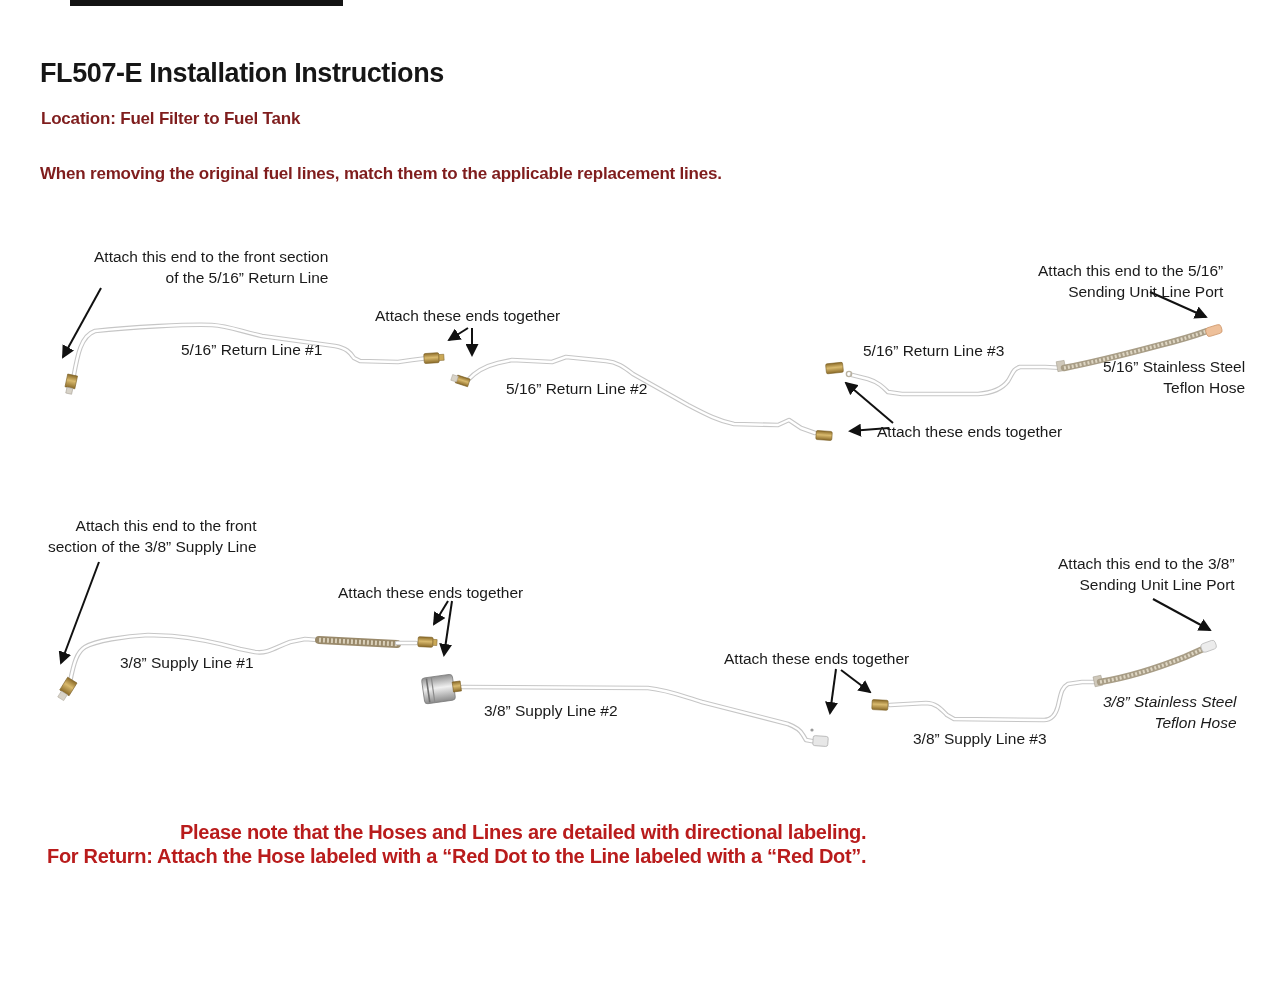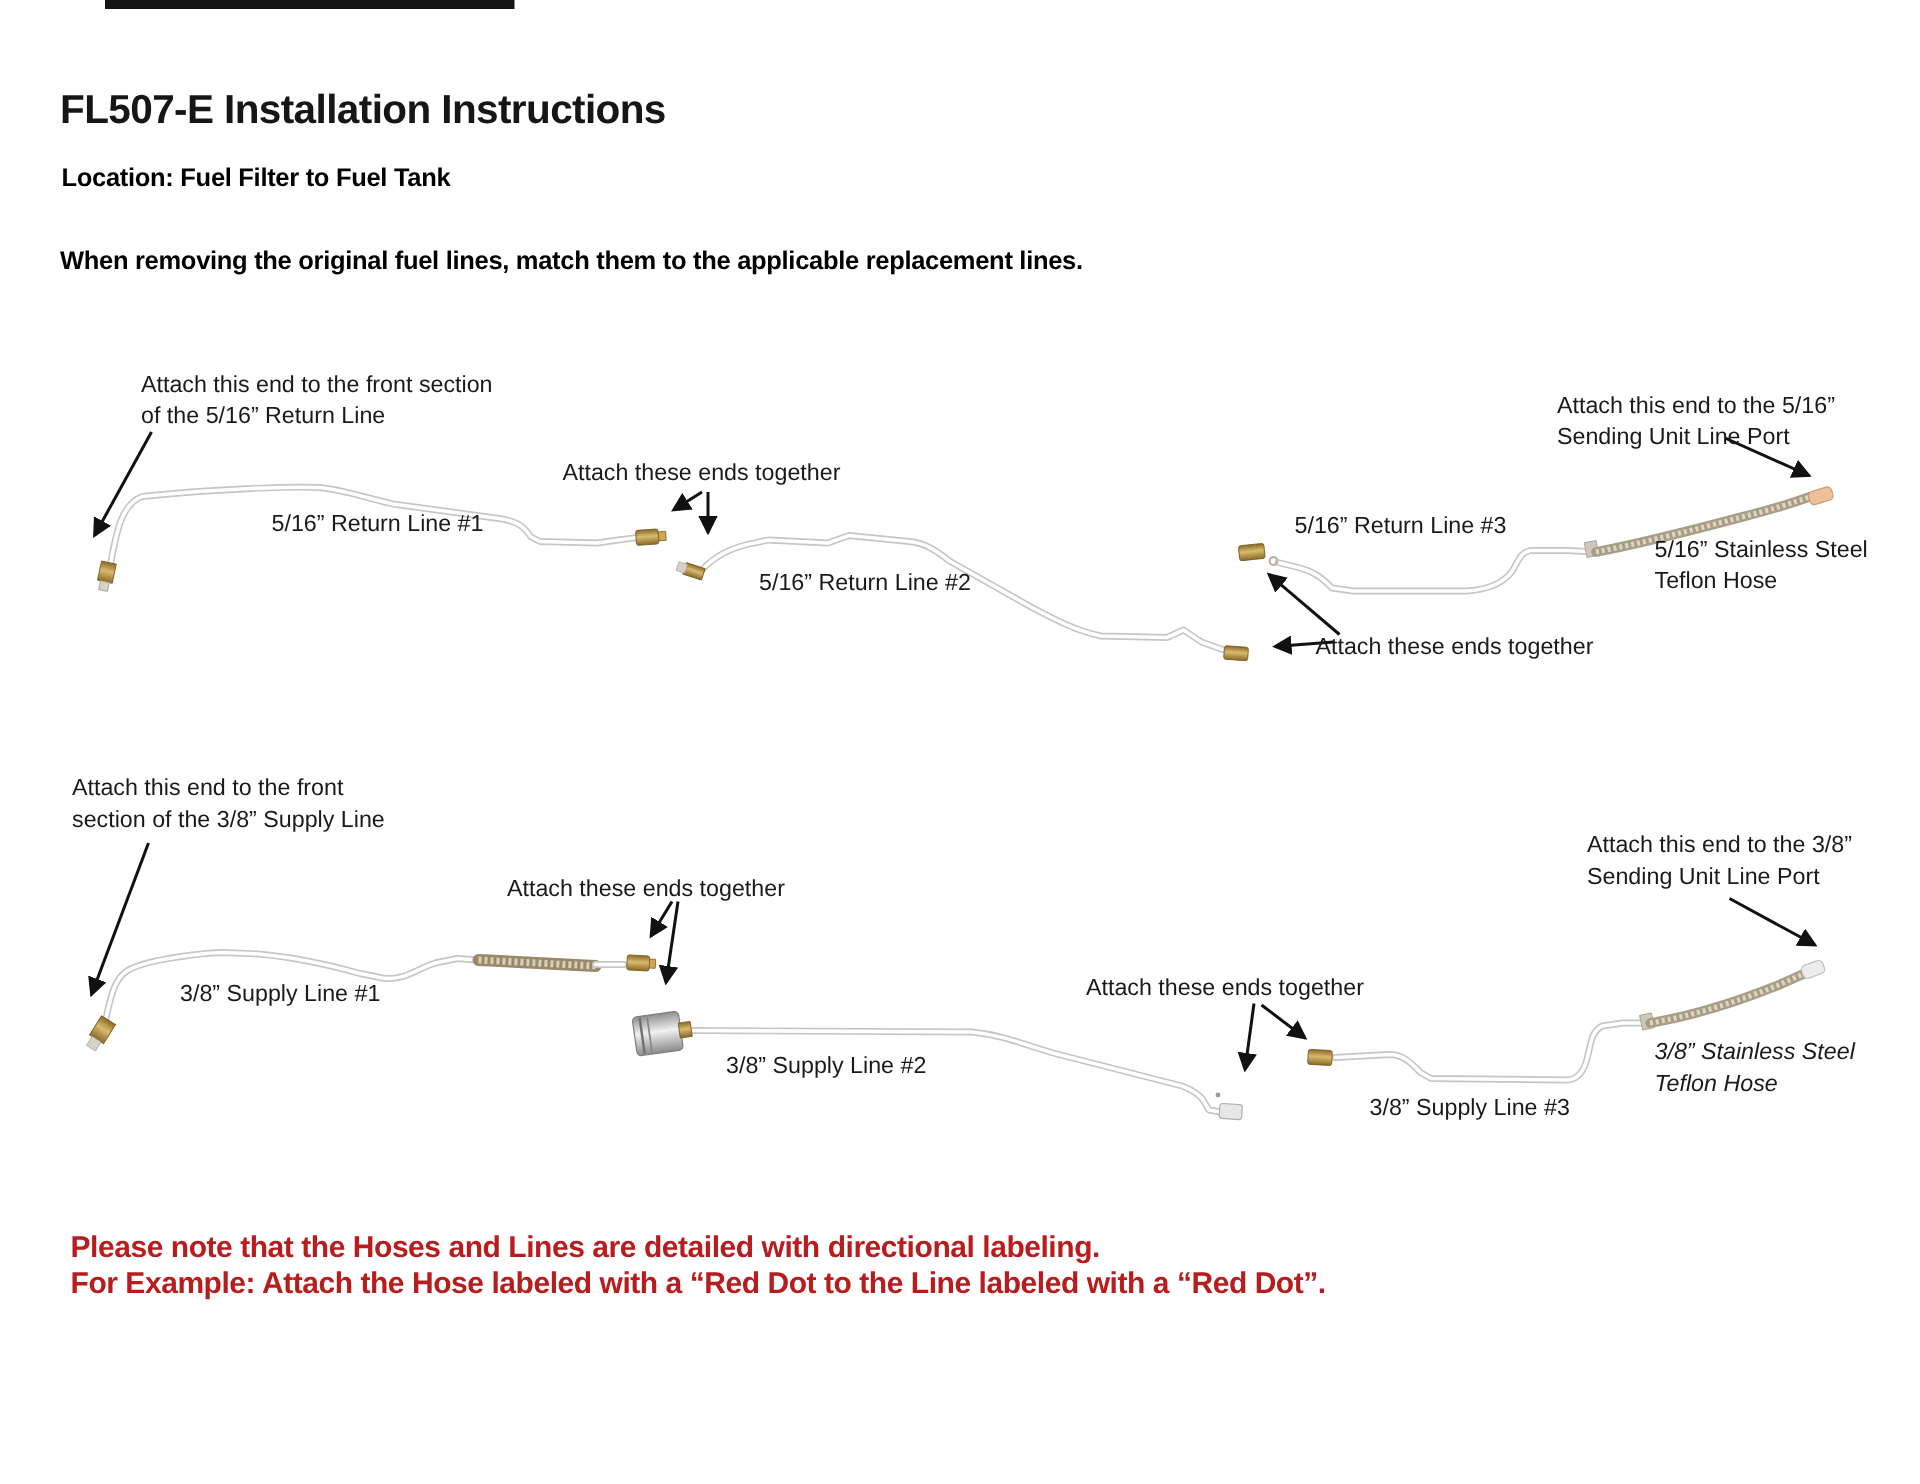--- a/index.html
+++ b/index.html
@@ -1,27 +1,27 @@
 <!DOCTYPE html>
 <html><head>
 <meta charset="utf-8">
 <style>
   html,body { margin:0; padding:0; background:#ffffff; }
   .page {
     position:relative; width:1276px; height:989px; background:#ffffff;
-    font-family:"Liberation Sans", sans-serif; color:#1a1a1a; overflow:hidden;
+    font-family:"Liberation Sans", sans-serif; color:#1a1a1a; overflow:hidden;text-align:right;
   }
   .topbar { position:absolute; left:70px; top:0; width:273px; height:6px; background:#141414; }
   .title {
     position:absolute; left:40px; top:58px; margin:0;
     font-size:27px; font-weight:bold; letter-spacing:-0.4px; color:#161616; white-space:nowrap;
   }
   .subhead {
     position:absolute; font-size:17px; font-weight:bold; letter-spacing:-0.2px;
-    color:#000000; white-space:nowrap;
+    color:#7f1d1d; white-space:nowrap;
   }
   .loc   { left:41px; top:109px; }
   .intro { left:40px; top:164px; }
   .lbl {
     position:absolute; font-size:15.5px; line-height:21px; color:#1a1a1a; white-space:nowrap;
   }
   .svg-layer { position:absolute; left:0; top:0; width:1280px; height:989px; }
   .tube-o { fill:none; stroke:#c6c6c6; stroke-width:4.6; stroke-linecap:round; stroke-linejoin:round; }
   .tube-i { fill:none; stroke:#ffffff; stroke-width:2.4; stroke-linecap:round; stroke-linejoin:round; }
   .hose-o { fill:none; stroke:#a89d86; stroke-width:6.4; stroke-linecap:round; }
@@ -191,16 +191,16 @@
     <div>Attach this end to the 3/8”</div>
     <div>Sending Unit Line Port</div>
   </div>
   <div class="lbl" style="left:1103px; top:691px;font-style:italic;">
     <div>3/8” Stainless Steel</div>
     <div>Teflon Hose</div>
   </div>
 
   <div class="note">
     <div>Please note that the Hoses and Lines are detailed with directional labeling.</div>
-    <div>For Example: Attach the Hose labeled with a “Red Dot to the Line labeled with a “Red Dot”.</div>
+    <div>For Return: Attach the Hose labeled with a “Red Dot to the Line labeled with a “Red Dot”.</div>
   </div>
 
 </div>
 
 </body></html>

